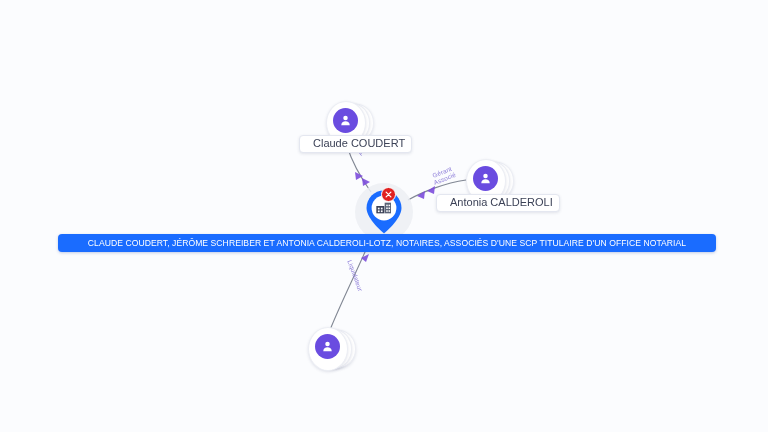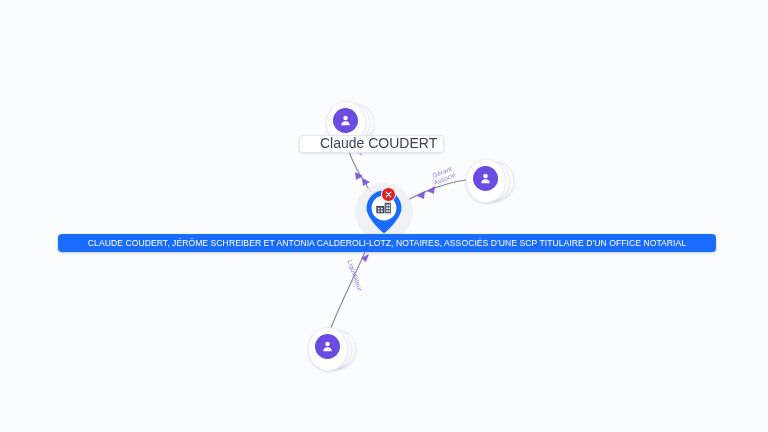--- a/index.html
+++ b/index.html
@@ -87,22 +87,22 @@
     justify-content: center;
   }
   .avatar-circle svg { display: block; }
 
   
   .name-chip {
     position: absolute;
     background: #ffffff;
     border: 1px solid #e4e7f0;
     border-radius: 4px;
-    padding: 2px 6px 3px 20px;
-    font-size: 14px;
+    padding: 2px 6px 3px 13px;
+    font-size: 11px;
     line-height: 11px;
     color: #3c4257;
     white-space: nowrap;
     box-shadow: 0 1px 3px rgba(40,50,90,.12);
   }
 
   
   #company-node {
     position: absolute;
     left: 355px;
@@ -221,20 +221,23 @@
       <div class="stack-card c3"></div>
       <div class="stack-card c2"></div>
       <div class="stack-card c1"></div>
     </div>
     <div class="avatar-circle">
       <svg width="15" height="15" viewBox="0 0 24 24">
         <circle cx="12" cy="8" r="3.6" fill="#ffffff"></circle>
         <path d="M5.2 19.4c0-3.9 3.1-6.2 6.8-6.2s6.8 2.3 6.8 6.2z" fill="#ffffff"></path>
       </svg>
     </div>
+  </div>
+  <div class="name-chip" style="left:436px; top:194px;">
+    <span>Antonia CALDEROLI</span>
   </div>
 
   <div class="person-node" style="left:304px; top:326px;">
     <div class="card-stack">
       <div class="stack-card c3"></div>
       <div class="stack-card c2"></div>
       <div class="stack-card c1"></div>
     </div>
     <div class="avatar-circle">
       <svg width="15" height="15" viewBox="0 0 24 24">

